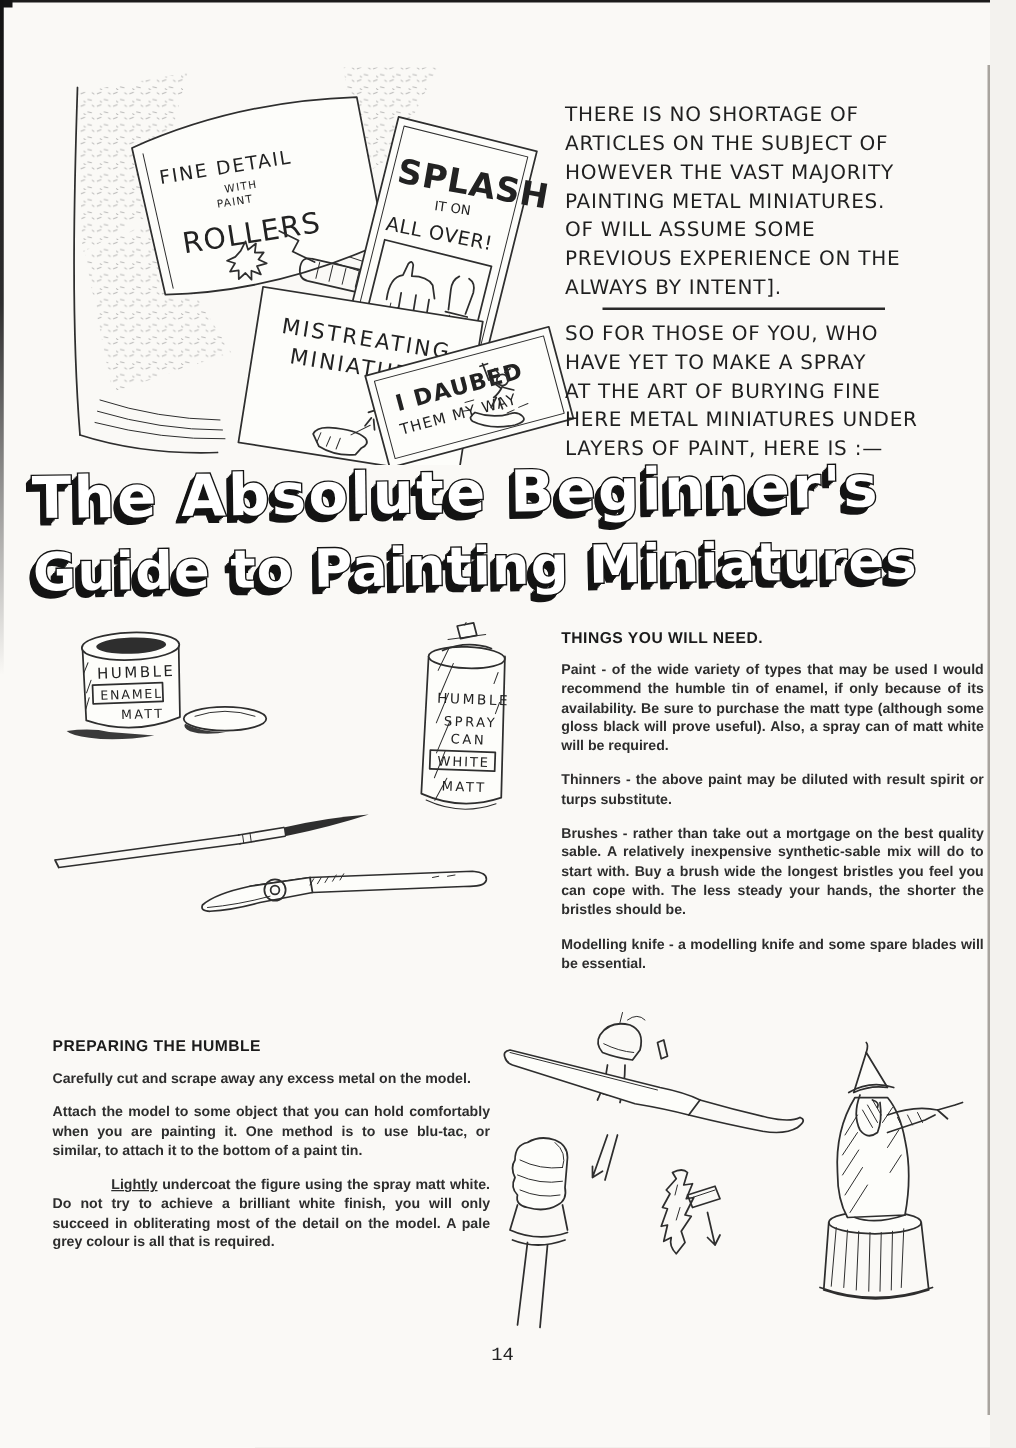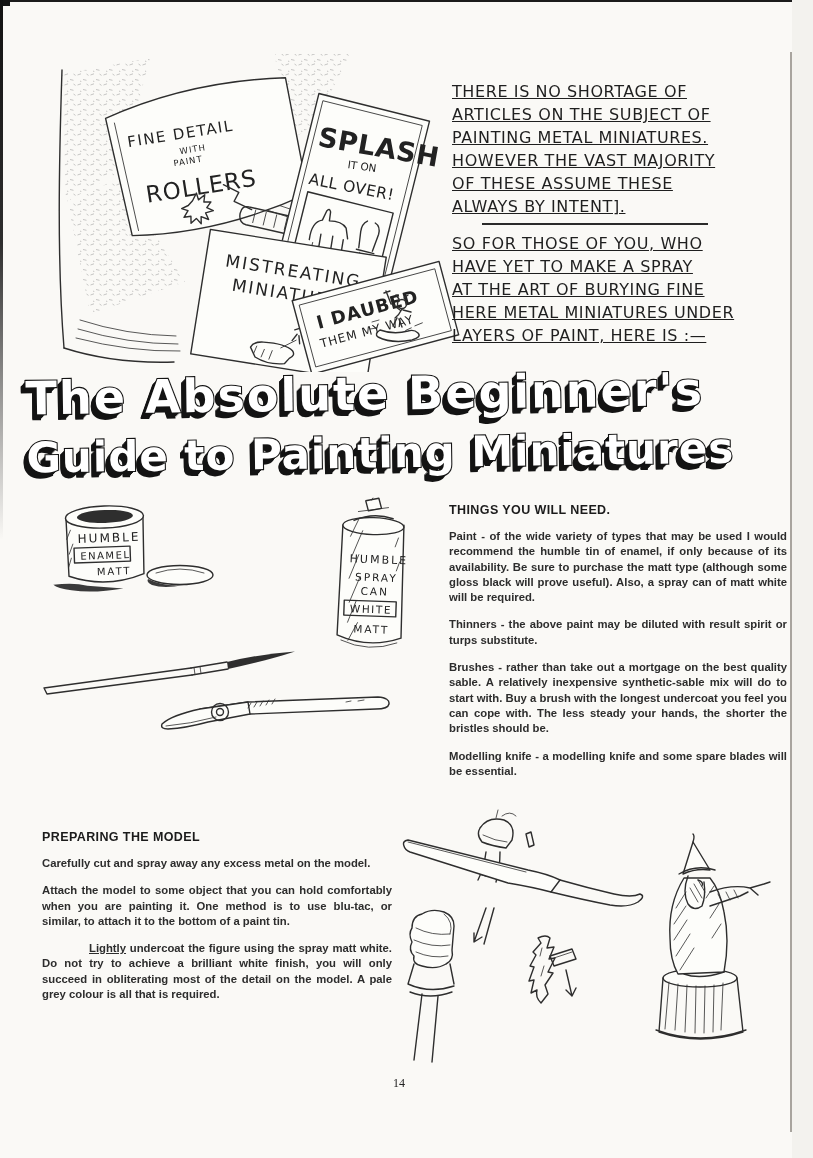--- a/index.html
+++ b/index.html
@@ -12,43 +12,43 @@
   .scan-top { position:absolute; top:0; left:0; width:100%; height:2px; background:#1c1c1c; }
   .scan-top-corner { position:absolute; top:0; left:0; width:10px; height:6px; background:#141414; }
   .scan-left { position:absolute; top:0; left:0; width:3px; height:540px;
     background:linear-gradient(#121212, #2e2e2e 45%, rgba(70,70,70,0)); }
   .scan-right-strip { position:absolute; top:0; right:0; width:21px; height:100%; background:#f3f2ee; }
   .scan-right-line { position:absolute; top:52px; left:790px; width:2px; height:1080px; background:#a8a49e; }
 
   
   .intro { position:absolute; left:452px; top:80px; width:345px; }
   .hl { font-family:"DejaVu Sans", sans-serif; font-size:16px; letter-spacing:0.6px;
-        line-height:23px; color:#1f1f1f; white-space:nowrap;text-decoration:underline; }
+        line-height:23px; color:#1f1f1f; white-space:nowrap; }
   .intro-rule { border:none; border-top:2px solid #2a2a2a; width:226px; margin:5px 0 7px 30px; }
   .intro-p2 { margin-top:2px; }
 
   
   .title { position:absolute; left:26px; top:366px; width:784px; transform:rotate(-0.8deg);
     font-family:"DejaVu Sans", sans-serif; font-weight:bold; color:#ffffff;
     -webkit-text-stroke:2.2px #141414; paint-order:stroke fill;
     text-shadow:-1px 1px 0 #141414,-2px 2px 0 #141414,-3px 3px 0 #141414,
                 -4px 4px 0 #141414,-5px 5px 0 #141414,-5px 6px 0 #141414; }
   .title-l1 { font-size:46px; letter-spacing:2px; line-height:54px; }
   .title-l2 { font-size:42px; letter-spacing:1px; line-height:54px; margin-top:6px; }
 
   
   .col { position:absolute; }
   .colhead { font-size:12.5px; font-weight:bold; color:#1b1b1b; letter-spacing:0.4px; margin:0 0 12px; }
   .col p { font-size:11.3px; line-height:15.3px; text-align:justify; margin:0 0 12px; color:#2d2d2d;font-weight:bold; }
   .things { left:449px; top:503px; width:338px; }
   .preparing { left:42px; top:830px; width:350px; }
   .u { text-decoration:underline;margin-left:47px; }
 
-  .pageno { position:absolute; left:393px; top:1076px; font-family:Liberation Serif, serif;
-            font-size:12px; color:#222; }
+  .pageno { position:absolute; left:393px; top:1076px; font-family:Liberation Mono, monospace;
+            font-size:15px; color:#222; }
 
   
   .illo { position:absolute; }
   .books-illo { left:50px; top:52px; width:410px; height:320px; }
   .supplies-illo { left:40px; top:495px; width:400px; height:245px; }
   .prep-illo { left:388px; top:808px; width:400px; height:260px; }
   svg .ink { stroke:#2e2e2e; fill:none; stroke-width:1.4; stroke-linecap:round; stroke-linejoin:round; }
   svg .thin { stroke-width:0.8; }
   svg .paperfill { fill:#fdfdfa; }
   svg text { font-family:"DejaVu Sans", sans-serif; fill:#222; stroke:none; }
@@ -136,23 +136,24 @@
       <path class="ink" d="M352,257 q-3,6 -7,9 M350,258 l-8,-6 M341,252 l-5,-13 m-2,2 l6,-2 M353,258 l8,2 M347,266 l-4,8 m6,-7 l3,8" stroke-width="1"></path>
       <path class="ink" d="M330,278 q-6,4 -2,7 q14,7 34,3 q10,-3 6,-7 q-4,-4 -10,-2 q-14,4 -28,-1 z" stroke-width="1"></path>
       <path class="ink thin" d="M322,270 l7,-2 M320,277 l7,-1"></path>
     </g>
   </svg>
 
   <div class="intro">
     <div>
       <div class="hl">THERE IS NO SHORTAGE OF</div>
       <div class="hl">ARTICLES ON THE SUBJECT OF</div>
+      <div class="hl">HOWEVER THE VAST MAJORITY</div>
       <div class="hl">PAINTING METAL MINIATURES.</div>
-      <div class="hl">HOWEVER THE VAST MAJORITY</div>
-      <div class="hl">OF THESE ASSUME THESE</div>
+      <div class="hl">OF WILL ASSUME SOME</div>
+      <div class="hl">PREVIOUS EXPERIENCE ON THE</div>
       <div class="hl">ALWAYS BY INTENT].</div>
     </div>
     <hr class="intro-rule">
     <div class="intro-p2">
       <div class="hl">SO FOR THOSE OF YOU, WHO</div>
       <div class="hl">HAVE YET TO MAKE A SPRAY</div>
       <div class="hl">AT THE ART OF BURYING FINE</div>
       <div class="hl">HERE METAL MINIATURES UNDER</div>
       <div class="hl">LAYERS OF PAINT, HERE IS :—</div>
     </div>
@@ -208,27 +209,27 @@
       <circle class="ink" cx="180" cy="217" r="8.5" stroke-width="1.2"></circle>
       <circle class="ink" cx="180" cy="217" r="3.5" stroke-width="1"></circle>
       <path class="ink thin" d="M208,213 l3,-5 M214,212 l3,-5 M220,211 l3,-5 M226,210 l3,-5 M232,209 l3,-5 M306,207 l5,-1 M318,206 l6,-1"></path>
     </g>
   </svg>
 
   <section class="col things">
     <h2 class="colhead">THINGS YOU WILL NEED.</h2>
     <p>Paint - of the wide variety of types that may be used I would recommend the humble tin of enamel, if only because of its availability. Be sure to purchase the matt type (although some gloss black will prove useful). Also, a spray can of matt white will be required.</p>
     <p>Thinners - the above paint may be diluted with result spirit or turps substitute.</p>
-    <p>Brushes - rather than take out a mortgage on the best quality sable. A relatively inexpensive synthetic-sable mix will do to start with. Buy a brush with the longest undercoat you feel you can cope with. The less steady your hands, the shorter the bristles should be.</p>
+    <p>Brushes - rather than take out a mortgage on the best quality sable. A relatively inexpensive synthetic-sable mix will do to start with. Buy a brush wide the longest bristles you feel you can cope with. The less steady your hands, the shorter the bristles should be.</p>
     <p>Modelling knife - a modelling knife and some spare blades will be essential.</p>
   </section>
 
   <section class="col preparing">
-    <h2 class="colhead">PREPARING THE MODEL</h2>
-    <p>Carefully cut and spray away any excess metal on the model.</p>
+    <h2 class="colhead">PREPARING THE HUMBLE</h2>
+    <p>Carefully cut and scrape away any excess metal on the model.</p>
     <p>Attach the model to some object that you can hold comfortably when you are painting it. One method is to use blu-tac, or similar, to attach it to the bottom of a paint tin.</p>
     <p><span class="u">Lightly</span><span> undercoat the figure using the spray matt white. Do not try to achieve a brilliant white finish, you will only succeed in obliterating most of the detail on the model. A pale grey colour is all that is required.</span></p>
   </section>
 
   <svg class="illo prep-illo" viewBox="0 0 400 260">
     <g>
       <path class="ink" d="M92,20 Q100,8 116,12 Q128,17 124,32 L118,40 Q104,38 94,34 Q88,27 92,20 Z" stroke-width="1.2"></path>
       <path class="ink thin" d="M95,27 q12,6 24,7 M108,10 l2,-8 M114,8 q8,-6 14,0"></path>
       <path class="ink" d="M98,44 Q96,60 90,72 M112,44 Q112,60 108,74 M92,66 q10,4 18,2" stroke-width="1.1"></path>
       <path class="ink paperfill" d="M16,38 Q14,33 20,32 L140,62 Q160,66 172,72 L163,84 Q144,79 120,75 L22,44 Q17,42 16,38 Z" stroke-width="1.4"></path>

